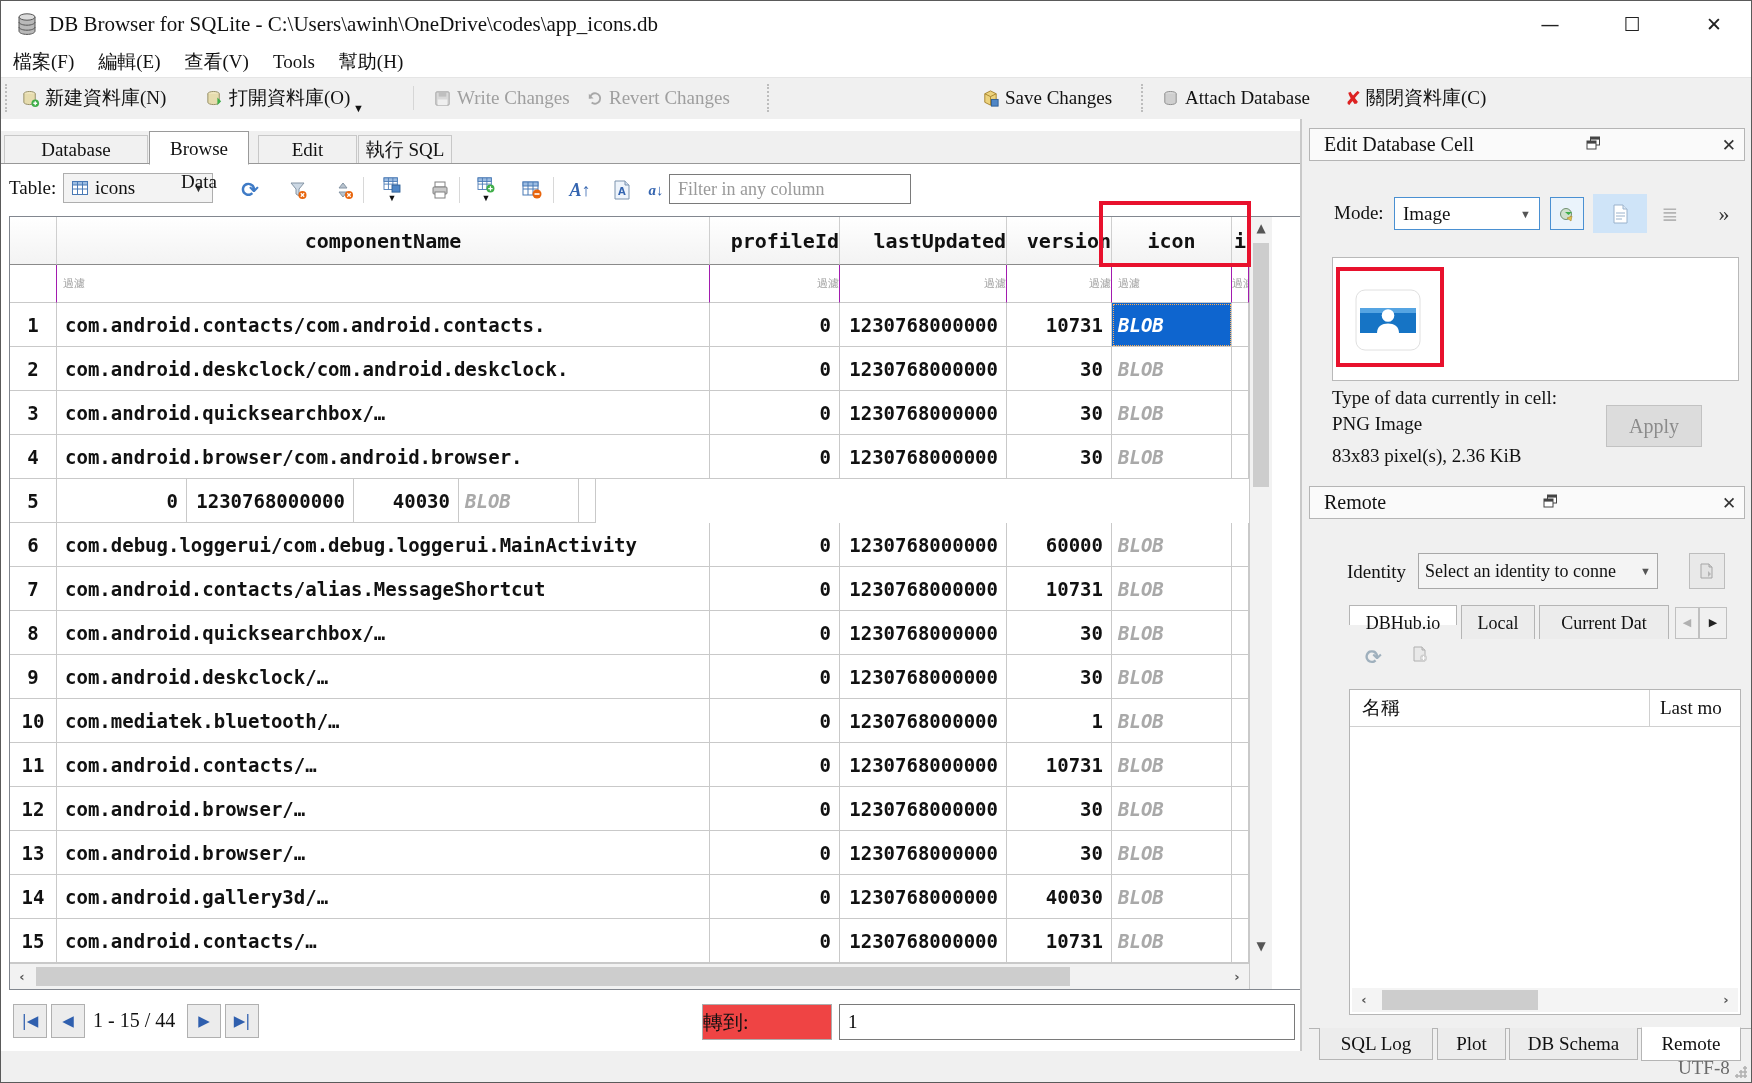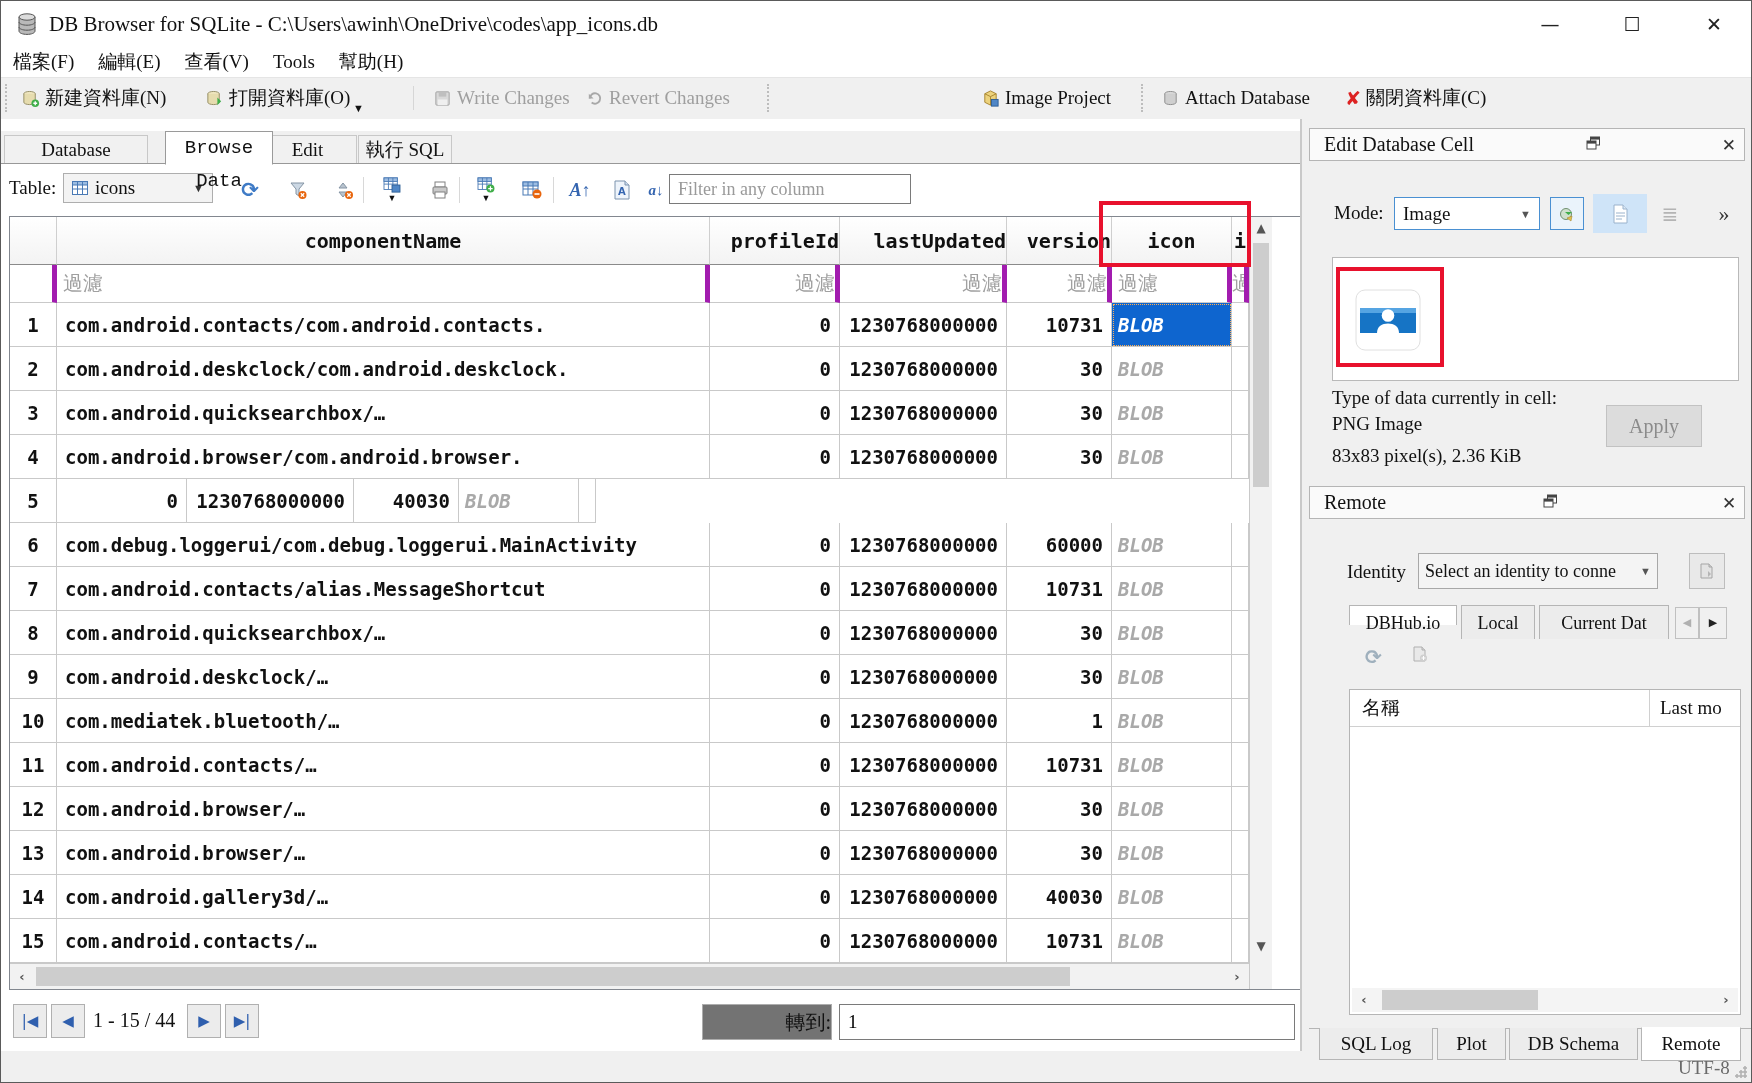--- a/index.html
+++ b/index.html
@@ -36,22 +36,22 @@
   .csep{position:absolute;top:12px;height:26px;width:1px;background:#d8d8d8;}
   .filterbox{position:absolute;left:668px;top:9px;width:242px;height:30px;border:1px solid #7a7a7a;font-size:18px;padding:0 8px;box-sizing:border-box;font-family:"Liberation Serif",serif;color:#333;background:#fff;}
   .filterbox::placeholder{color:#9a9a9a;}
   
   .grid{position:absolute;top:215px;left:8px;width:1438px;height:774px;border:1px solid #82878f;box-sizing:border-box;background:#fff;display:flex;}
   .gridmain{width:1239px;overflow:hidden;}
   .ghead{display:flex;height:48px;}
   .hcell{box-sizing:border-box;border-right:1px solid #cfcfcf;border-bottom:1px solid #8a8a8a;background:linear-gradient(#ffffff,#f3f3f3);
          font-family:"DejaVu Sans Mono",monospace;font-weight:bold;font-size:20px;display:flex;align-items:center;justify-content:center;overflow:hidden;}
   .gfilter{display:flex;height:38px;}
-  .fcell{box-sizing:border-box;border-right:5px solid #a21caf;border-bottom:1px solid #c9c9c9;background:#fff;
-         font-size:20px;color:#a0a0a0;display:flex;align-items:center;padding-left:6px;overflow:hidden;white-space:nowrap;}
+  .fcell{box-sizing:border-box;border-right:1px solid #a21caf;border-bottom:1px solid #c9c9c9;background:#fff;
+         font-size:11px;color:#a0a0a0;display:flex;align-items:center;padding-left:6px;overflow:hidden;white-space:nowrap;}
   .trow{display:flex;height:44px;}
   .cell{box-sizing:border-box;border-right:1px solid #c9c9c9;border-bottom:1px solid #c9c9c9;background:#fff;
         font-family:"DejaVu Sans Mono",monospace;font-weight:bold;font-size:19px;display:flex;align-items:center;overflow:hidden;white-space:nowrap;padding:0 8px;}
   .c-num{width:47px;justify-content:center;padding:0;}
   .c-name{width:653px;}
   .c-pid{width:130px;justify-content:flex-end;}
   .c-upd{width:167px;justify-content:flex-end;}
   .c-ver{width:105px;justify-content:flex-end;}
   .c-icon{width:120px;}
   .c-clip{width:17px;padding:0;}
@@ -61,22 +61,22 @@
   .hthumb{position:absolute;left:26px;top:3px;width:1034px;height:19px;background:#cdcdcd;}
   .sarrow{position:absolute;font-family:"DejaVu Sans",sans-serif;color:#555;font-size:13px;line-height:26px;width:24px;text-align:center;font-weight:bold;}
   .vscroll{width:23px;background:#f2f2f2;border-left:1px solid #c9c9c9;position:relative;box-sizing:border-box;}
   .vthumb{position:absolute;left:3px;top:26px;width:16px;height:244px;background:#cdcdcd;}
   .varrow{position:absolute;left:0;width:22px;text-align:center;color:#555;font-size:12px;font-family:"DejaVu Sans",sans-serif;}
   
   .navrow{position:absolute;top:1000px;left:0;width:1300px;height:46px;background:#fff;}
   .nbtn{position:absolute;top:3px;width:34px;height:34px;background:#ececec;border:1px solid #b0b0b0;box-sizing:border-box;
         color:#2f5fae;font-size:15px;text-align:center;line-height:32px;font-family:"DejaVu Sans",sans-serif;}
   .npos{position:absolute;top:8px;font-size:20px;}
-  .gotobtn{position:absolute;left:701px;top:3px;width:130px;height:36px;background:#737373;border:1px solid #adadad;box-sizing:border-box;
-           font-size:20px;text-align:right;line-height:34px;}
+  .gotobtn{position:absolute;left:701px;top:3px;width:130px;height:36px;background:#ef4444;border:1px solid #adadad;box-sizing:border-box;
+           font-size:20px;text-align:left;line-height:34px;}
   .gotoinput{position:absolute;left:838px;top:3px;width:456px;height:36px;border:1px solid #7a7a7a;box-sizing:border-box;font-size:19px;padding:0 8px;font-family:"Liberation Serif",serif;}
   
   .dockbg{position:absolute;left:1301px;top:118px;width:451px;height:932px;background:#f0f0f0;}
   .splitter{position:absolute;left:1299px;top:118px;width:2px;height:932px;background:#c9c9c9;}
   .dockhdr{position:absolute;left:1308px;width:436px;height:33px;background:#fafafa;border:1px solid #b5b5b5;box-sizing:border-box;
            display:flex;align-items:center;font-size:20px;padding-left:14px;}
   .dockhdr .hic{margin-left:auto;width:30px;text-align:center;color:#333;font-family:"DejaVu Sans",sans-serif;font-size:15px;}
   .modelbl{position:absolute;left:1333px;top:201px;font-size:19px;}
   .modesel{position:absolute;left:1393px;top:196px;width:146px;height:33px;border:1px solid #4a90d2;background:#fff;box-sizing:border-box;
            display:flex;align-items:center;font-size:19px;padding:0 8px;}
@@ -184,41 +184,41 @@
           <path d="M3 12h6l-3 4z" transform="rotate(-90 6 14)" fill="#3fae49"></path>
         </svg>
       <span>Open Project</span>
     </span>
     <span class="tbtn" style="left:972px;">
       <svg width="19" height="19" viewBox="0 0 20 20">
           <path d="M4 5l6-3 6 3v9l-6 3-6-3z" fill="#ecd27c" stroke="#a8852f"></path>
           <path d="M4 5l6 3 6-3M10 8v9" fill="none" stroke="#a8852f"></path>
           <rect x="11" y="11" width="7" height="7" fill="#4f86c6" stroke="#2e5f96"></rect>
         </svg>
-      <span>Image Project</span>
+      <span>Save Changes</span>
     </span>
     <span class="grip" style="left:1140px;"></span>
     <span class="tbtn" style="left:1152px;">
       <svg width="19" height="19" viewBox="0 0 20 20">
           <ellipse cx="10" cy="5" rx="6" ry="2.4" fill="#d9d9d9" stroke="#8c8c8c"></ellipse>
           <path d="M4 5v9c0 1.3 2.7 2.4 6 2.4s6-1.1 6-2.4V5" fill="#cfcfcf" stroke="#8c8c8c"></path>
         </svg>
       <span>Attach Database</span>
     </span>
     <span class="tbtn" style="left:1336px;">
       <span style="color:#d22;font-weight:bold;font-family:'DejaVu Sans',sans-serif;">✘</span>
       <span>關閉資料庫(C)</span>
     </span>
   </div>
 
   <div class="leftpane"></div>
 
   <div class="tabbar">
     <span class="mtab" style="left:3px;width:144px;">Database Structure</span>
-    <span class="mtab active" style="left:164px;width:108px;font-family:Liberation Mono, monospace;">Browse Data</span>
+    <span class="mtab active" style="left:148px;width:100px;">Browse Data</span>
     <span class="mtab" style="left:257px;width:99px;">Edit Pragmas</span>
     <span class="mtab" style="left:357px;width:94px;">執行 SQL</span>
   </div>
 
   <div class="controls">
     <span class="lbl abs" style="left:8px;top:12px;">Table:</span>
     <span class="tsel">
       <svg width="16" height="14" viewBox="0 0 16 14">
           <rect x="0.5" y="0.5" width="15" height="13" fill="#fff" stroke="#4a7ab5"></rect>
           <rect x="0.5" y="0.5" width="15" height="3.5" fill="#9dbde2" stroke="#4a7ab5"></rect>

